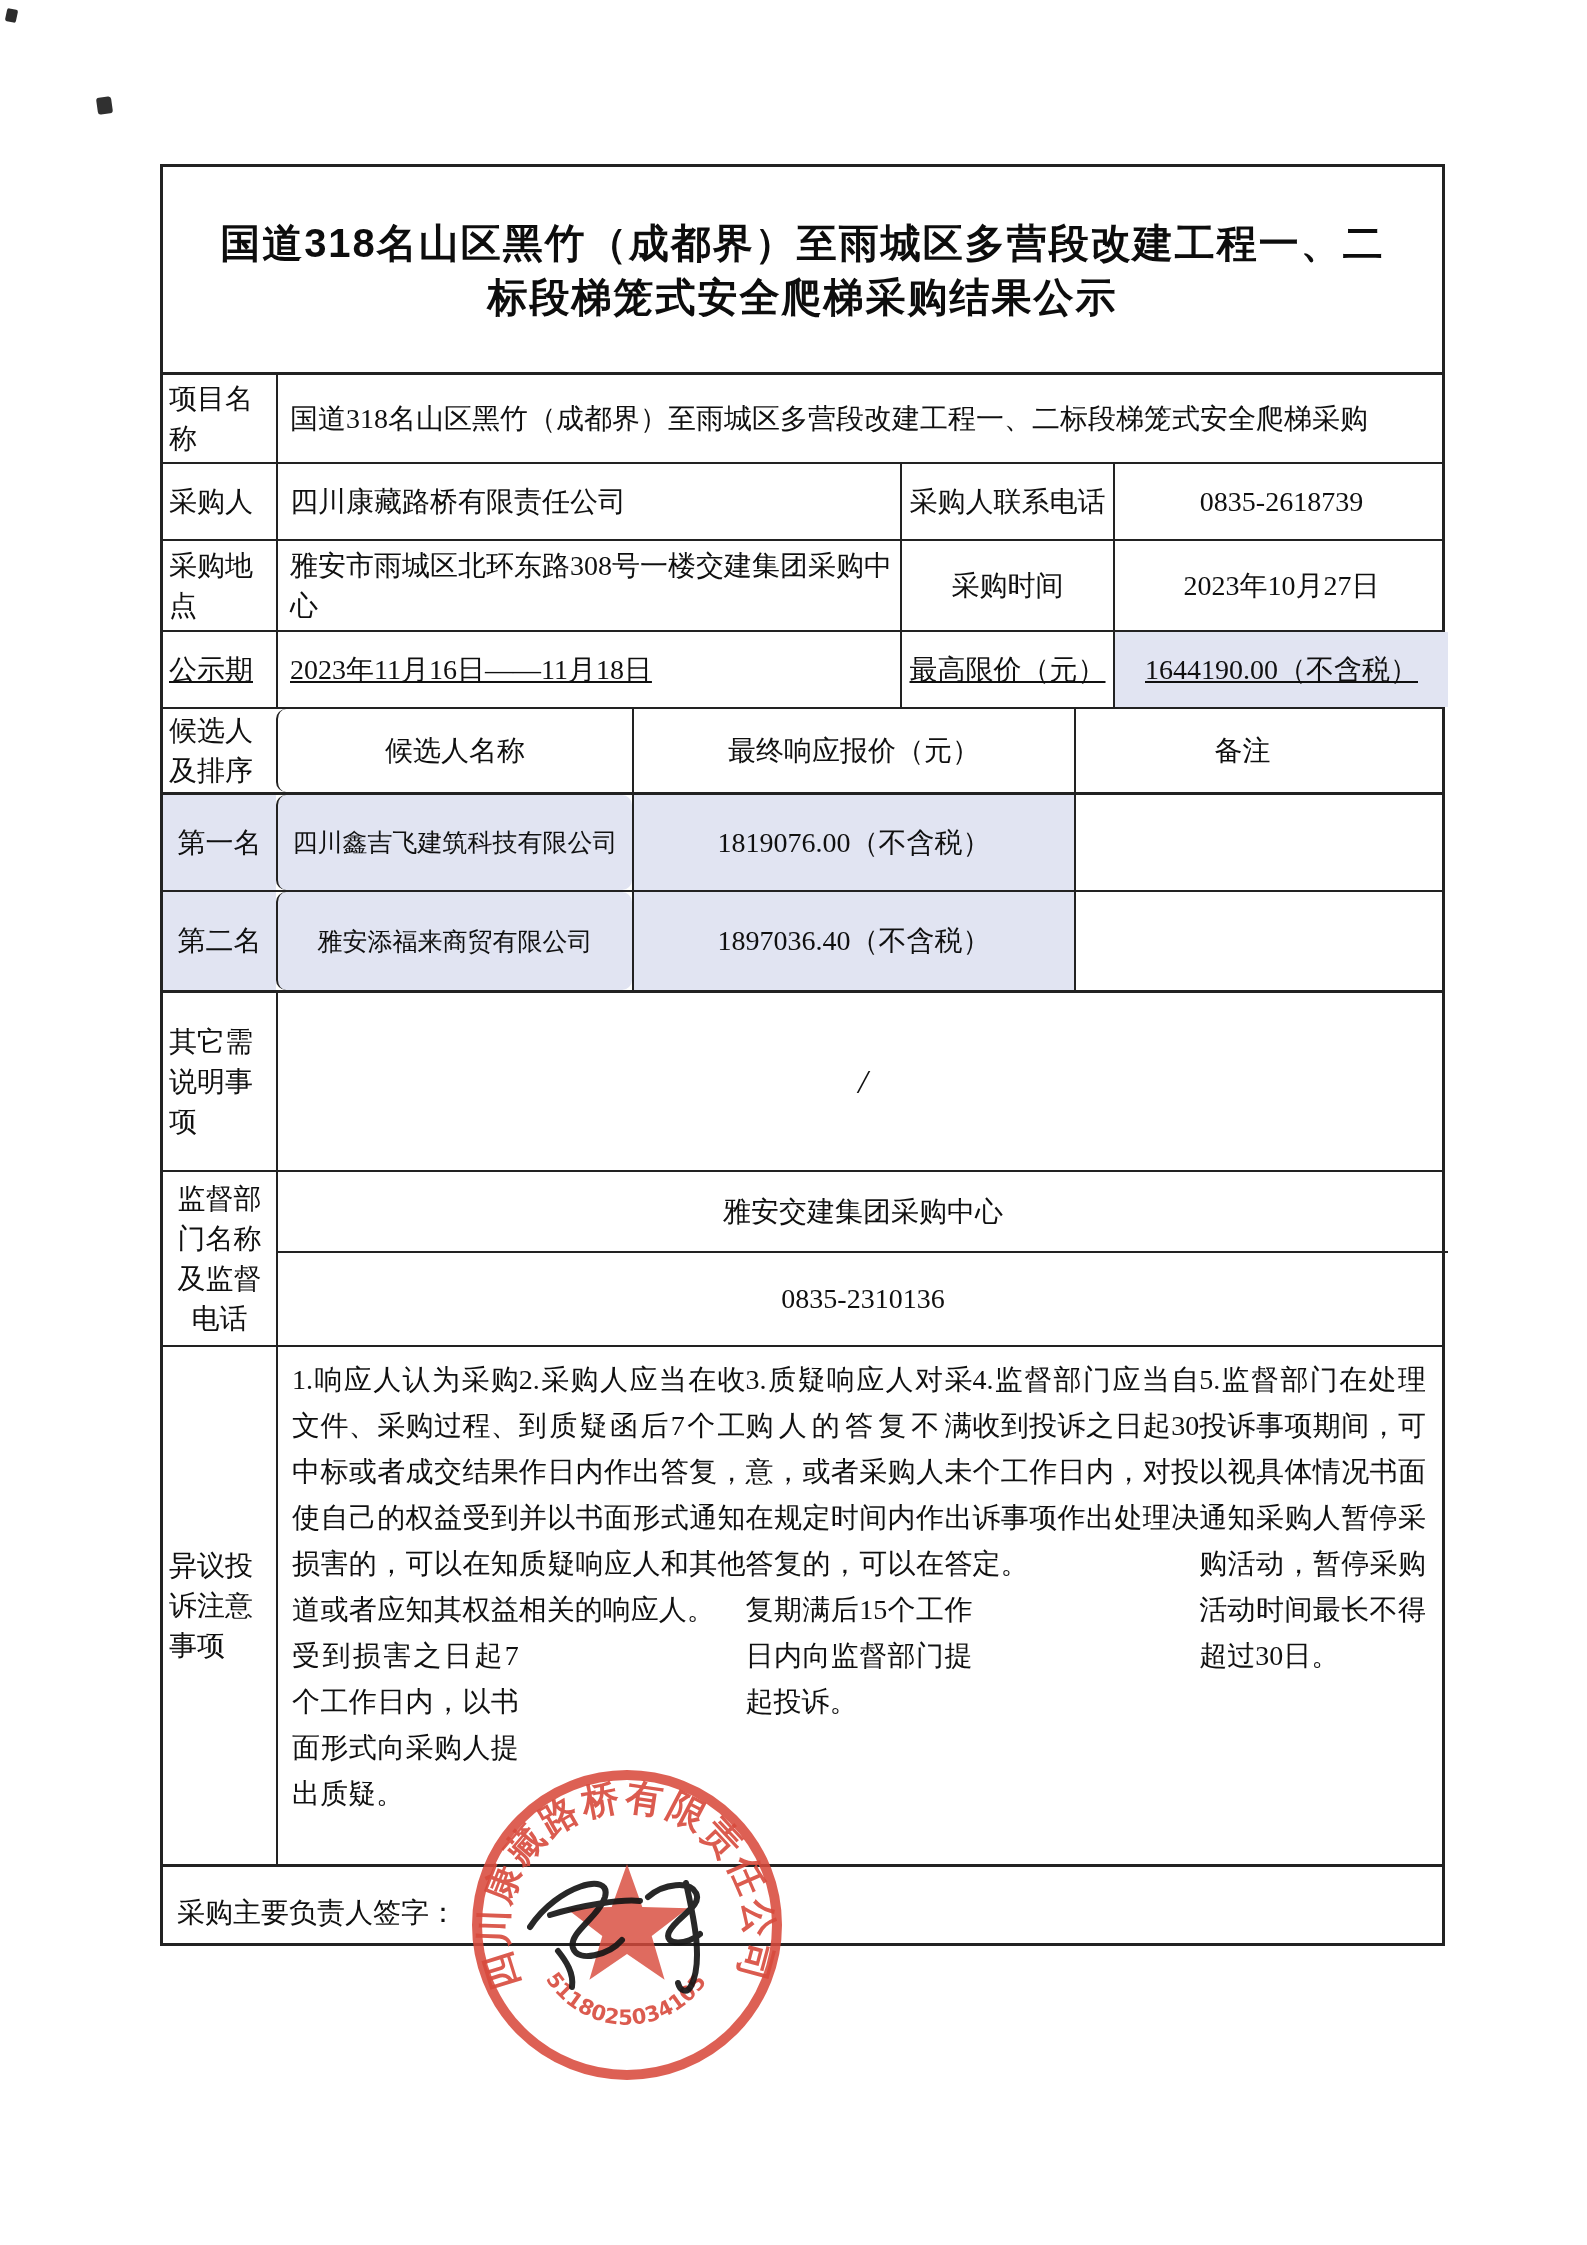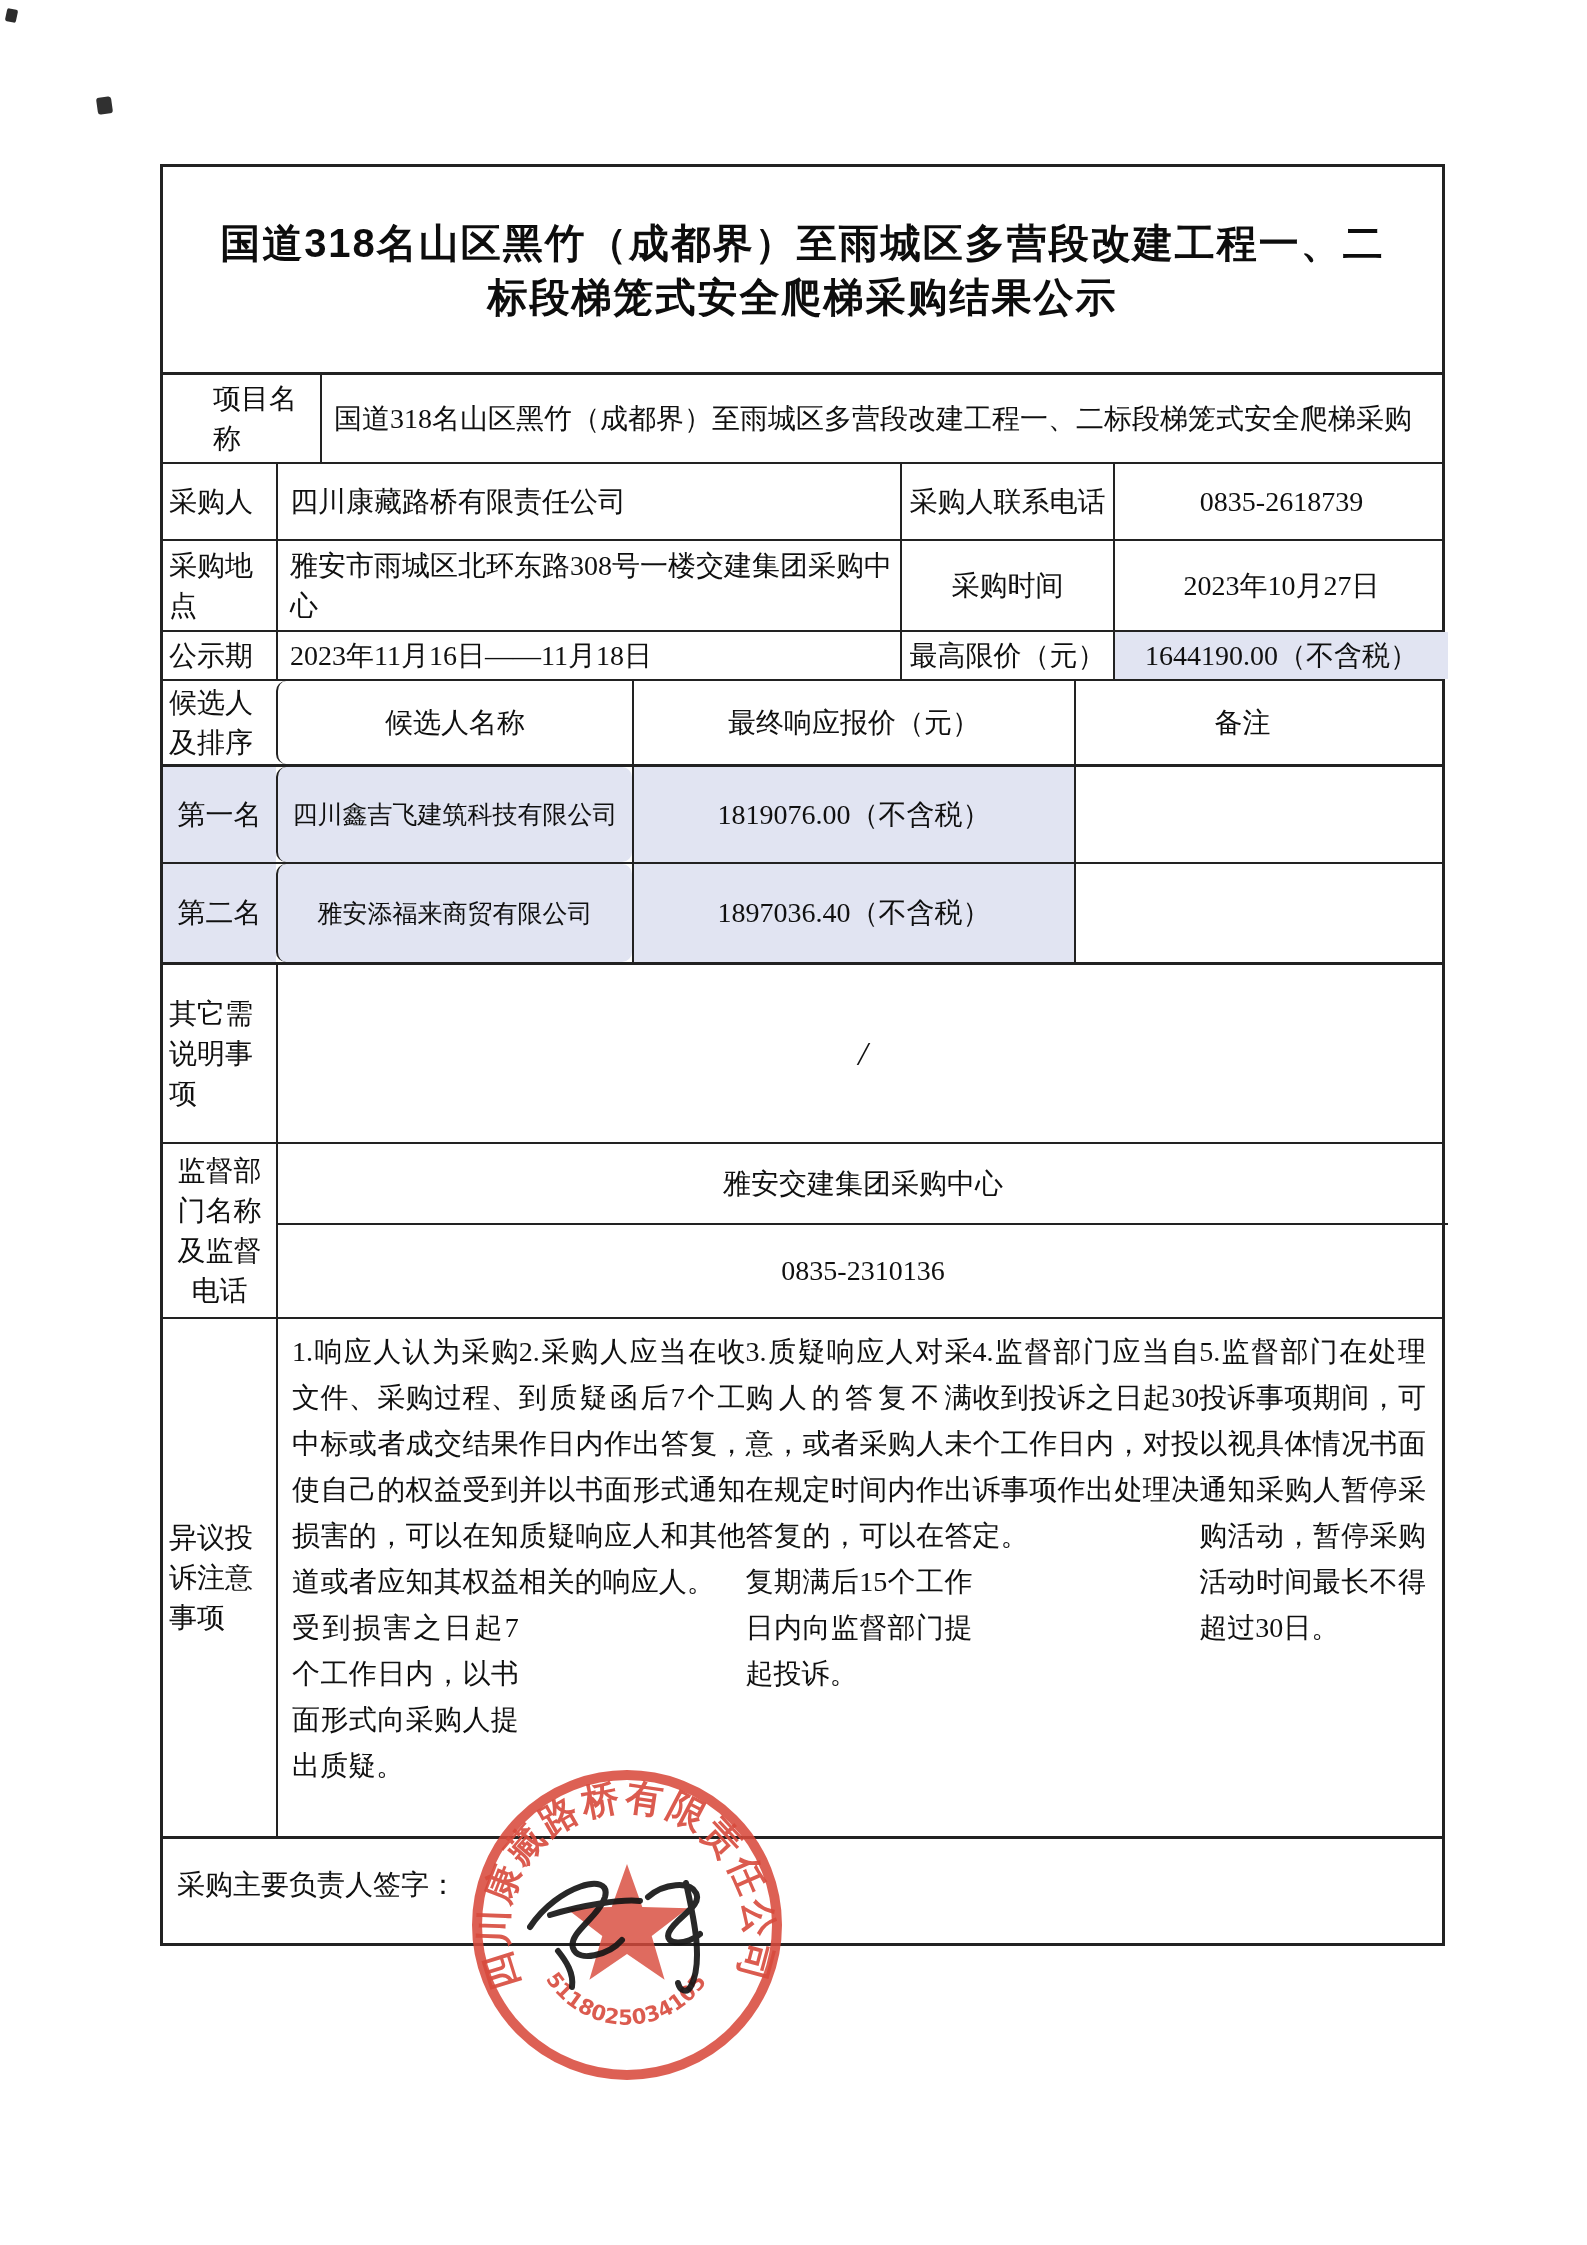--- a/index.html
+++ b/index.html
@@ -26,24 +26,24 @@
     background:#ffffff;
   }
   .r{display:flex;border-top:2px solid var(--bd);}
   .r:first-child{border-top:none;}
   .r.thick{border-top-width:3px;}
   .c{border-left:2px solid var(--bd);display:flex;align-items:center;overflow:hidden;}
   .c:first-child{border-left:none;}
 
   
   .rh-title{height:205px;}
-  .rh1{height:90px;padding-left:44px;}
+  .rh1{height:90px;}
   .rh2{height:77px;}
   .rh3{height:91px;}
-  .rh4{height:49px;}
+  .rh4{height:77px;text-decoration:underline;}
   .rh5{height:85px;}
   .rh6{height:98px;}
   .rh7{height:100px;}
   .rh8{height:180px;}
   .rh9{height:175px;}
   .rh10{height:519px;}
   .rh11{height:95px;}
 
   
   .w-lab{width:113px;flex:none;}

